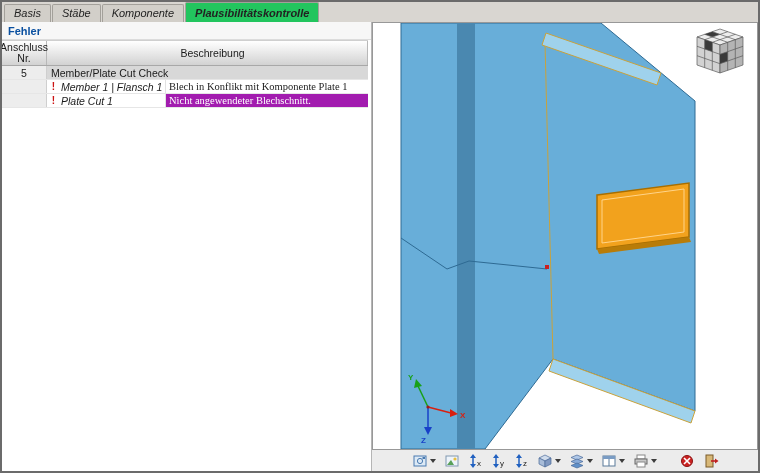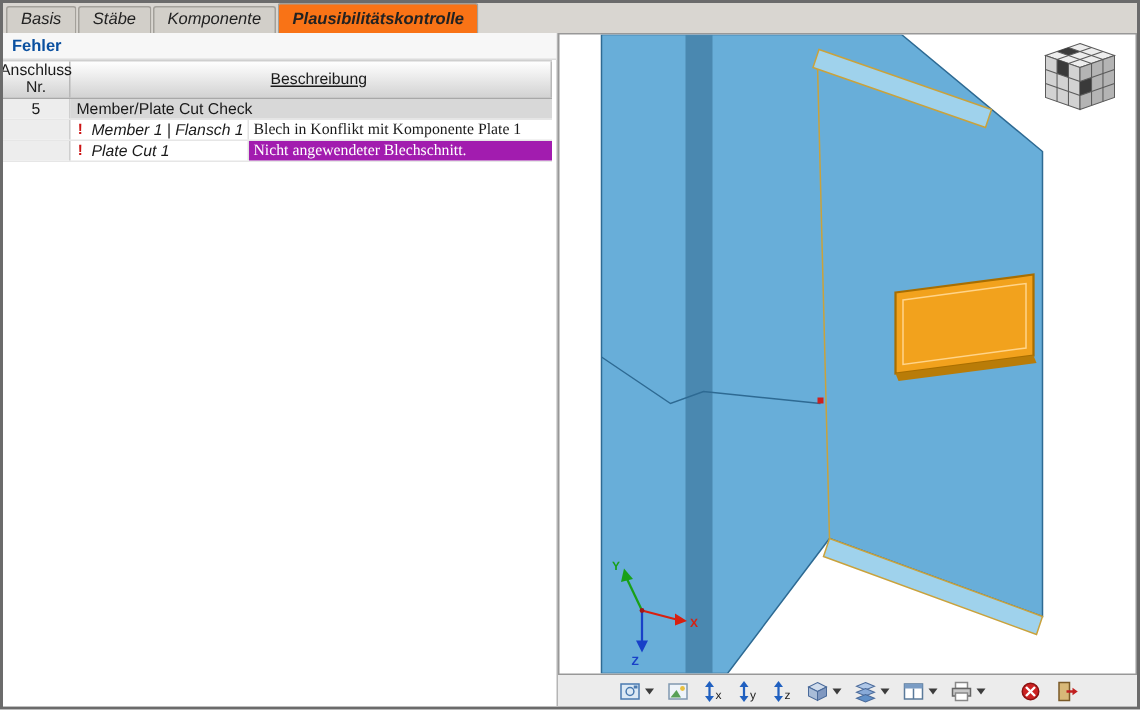--- a/index.html
+++ b/index.html
@@ -6,39 +6,39 @@
   body { font-family:"Liberation Sans", sans-serif; background:#b0b0b0; }
   .window { width:760px; height:473px; border:2px solid #6b6b6b; background:#ececec;
             display:flex; flex-direction:column; overflow:hidden; }
 
   
   .tabbar { height:20px; background:#d9d6d1; display:flex; align-items:flex-end;
             padding-left:2px; flex:0 0 20px; }
   .tab { font-size:11px; color:#222; background:#d2cfc9; border:1px solid #a3a09a;
          border-bottom:none; border-radius:2px 2px 0 0; padding:2px 9px 3px 9px;
          margin-right:1px; height:18px; line-height:13px; cursor:default;font-style:italic; }
-  .tab.active { background:#f97316; font-weight:bold; height:20px; padding-top:4px; }
+  .tab.active { background:#22c55e; font-weight:bold; height:20px; padding-top:4px; }
 
   
   .main { flex:1; display:flex; min-height:0;justify-content:space-between; }
   .left-panel { width:370px; background:#ffffff; border-right:1px solid #b5b5b5;
                 display:flex; flex-direction:column; }
   .fehler-bar { height:18px; background:#f7f7f7; display:flex; align-items:center;
                 padding-left:6px; font-size:11px; font-weight:bold; color:#0a50a0;
                 border-bottom:1px solid #dcdcdc; }
 
   
   .etable { width:366px; font-size:10.5px; color:#1a1a1a; }
   .thead { display:flex; height:26px; background:linear-gradient(#ffffff,#d2d2d2);
            border-bottom:1px solid #a8a8a8; border-top:1px solid #cfcfcf;gap:11px; }
   .th { display:flex; align-items:center; justify-content:center; text-align:center;
         border-right:1px solid #b8b8b8; white-space:pre-line; line-height:11px; }
   .col-nr { width:45px; }
   .col-komp { width:119px; }
-  .col-beschr { flex:1;text-decoration:underline; }
+  .col-beschr { flex:1; }
   .trow { display:flex; height:14px; align-items:stretch; border-bottom:1px solid #e6e6e6; }
   .cell { display:flex; align-items:center; overflow:hidden; white-space:nowrap; }
   .cell-nr { width:45px; justify-content:center; background:#ededed; border-right:1px solid #cfcfcf; }
   .cell-icon { width:13px; justify-content:center; color:#cc1414; font-weight:bold; font-size:10px; }
   .cell-komp { width:106px; border-right:1px solid #e2e2e2; padding-left:1px;font-style:italic; }
   .cell-beschr { flex:1; padding-left:3px;font-family:Liberation Serif, serif; }
   .group .cell-group { flex:1; background:#d8d8d8; padding-left:4px; display:flex; align-items:center; }
   .sel { background:#a21caf; color:#ffffff; }
 
   

